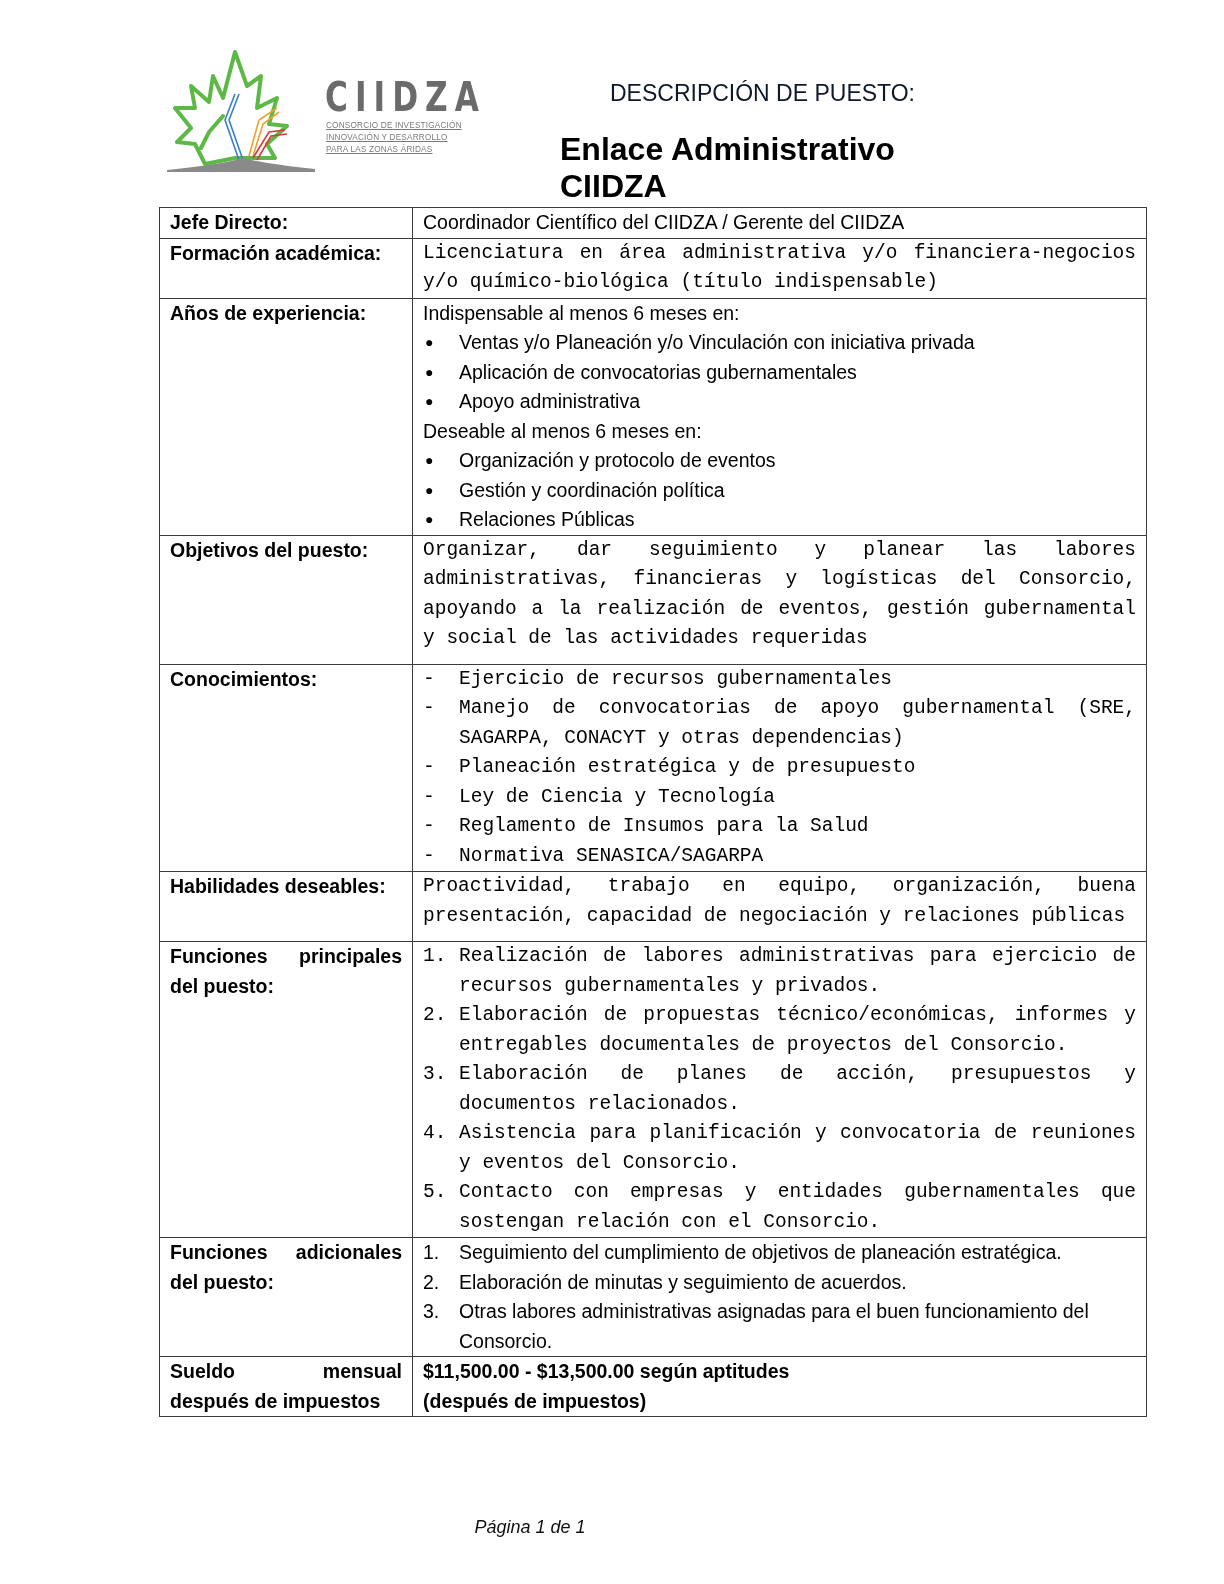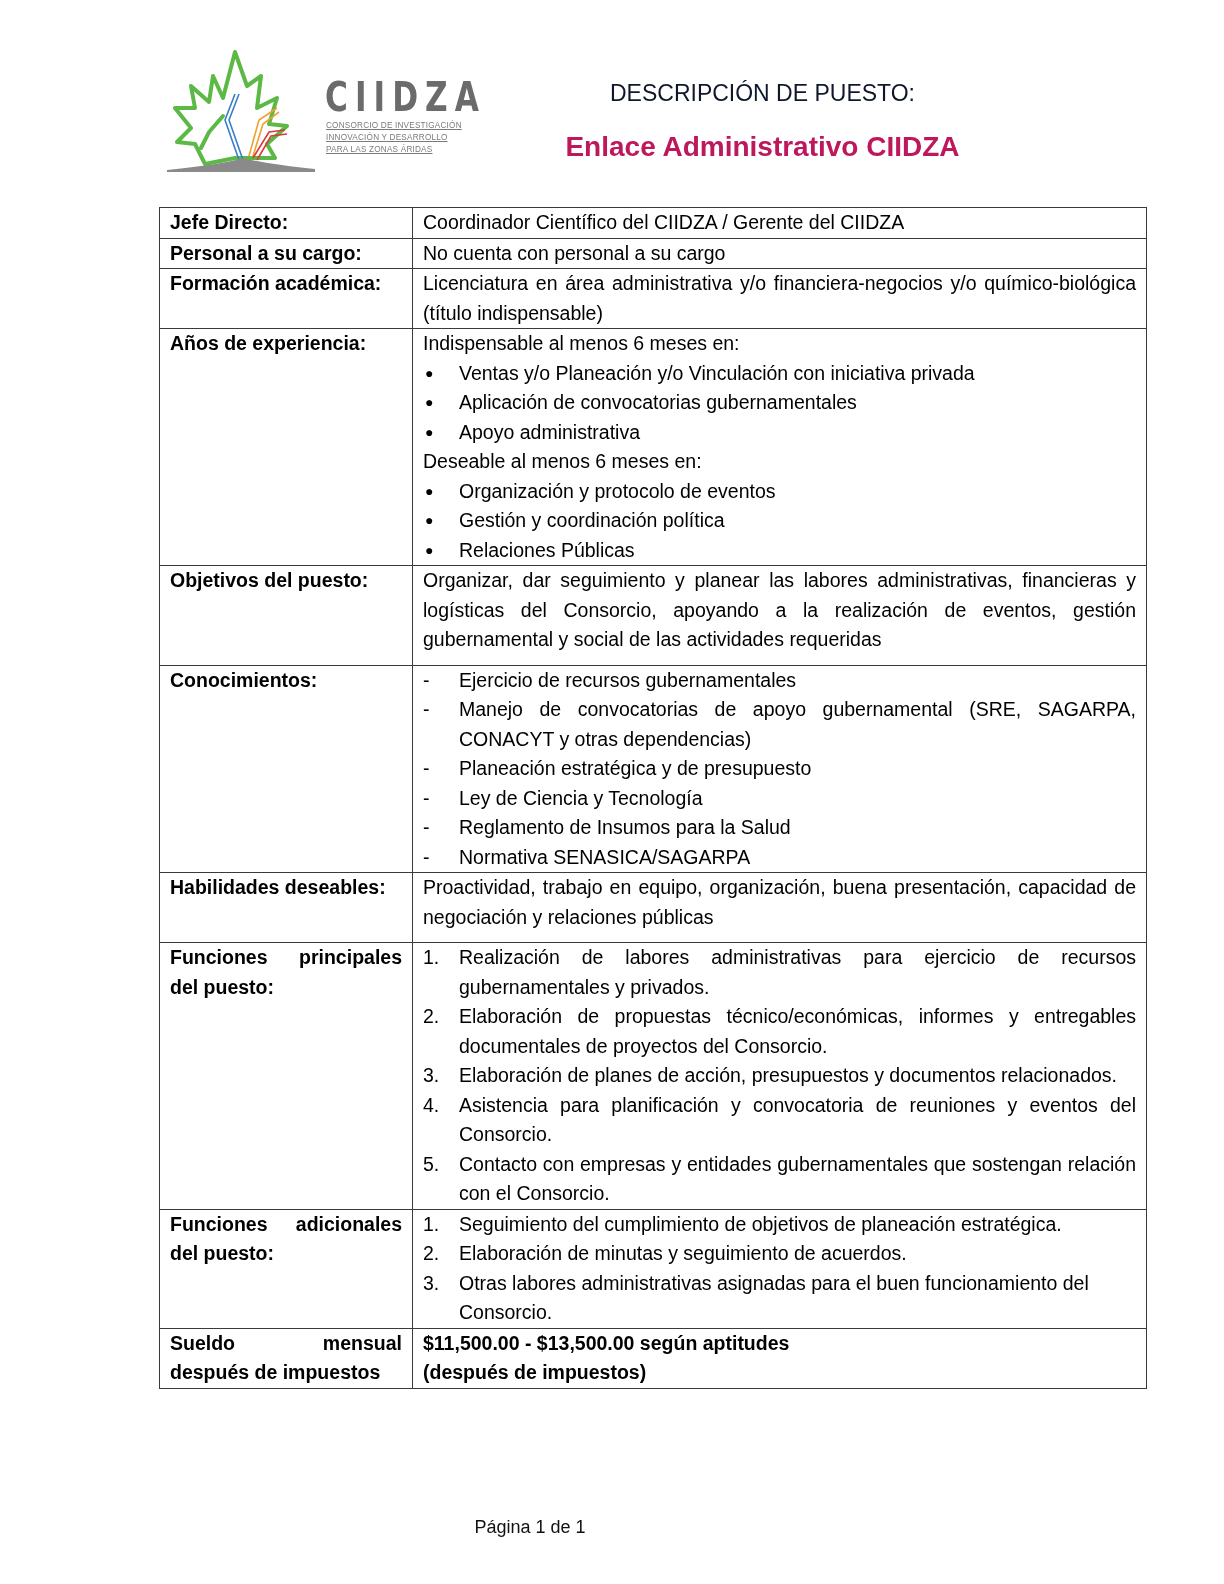--- a/index.html
+++ b/index.html
@@ -20,48 +20,48 @@
     position: absolute; left: 161px; top: 74px;
     font-size: 8.2px; line-height: 12px; color: #7a7a7a; letter-spacing: 0.2px; text-decoration: underline;
   }
   .logo-sub div { white-space: nowrap; }
 
   .header-title {
     position: absolute; left: 560px; width: 405px; text-align: center;
     top: 80px; font-size: 23px; color: #0f172a;
   }
   .header-subtitle {
-    position: absolute; left: 560px; width: 405px; text-align: center;
-    top: 131px; font-size: 28px; font-weight: bold; color: #be185d;
+    position: absolute; left: 560px; width: 405px; text-align: left;
+    top: 131px; font-size: 32px; font-weight: bold; color: #000000;
   }
 
   table.jd {
     position: absolute; left: 112px; top: 207px; width: 988px;
     border-collapse: collapse; table-layout: fixed;
     font-size: 19.5px; line-height: 29.5px; margin-left: 47px;
   }
   table.jd td {
     border: 1.5px solid #3a3a3a; vertical-align: top;
     padding: 0 10px; 
   }
   table.jd td.lbl { width: 232px; font-weight: bold; }
   table.jd td.lbl.justify { text-align: justify; text-align-last: auto; }
-  .just { text-align: justify; }
+  .just { text-align: justify; font-family: Liberation Mono, monospace; }
   ul.bul, ul.dash, ol.num { margin: 0; padding: 0; list-style: none; }
   ul.bul li, ul.dash li, ol.num li { position: relative; padding-left: 36px; }
   ul.bul li .mk, ul.dash li .mk, ol.num li .mk {
     position: absolute; left: 0; top: 0; width: 36px;
   }
   ul.bul li .mk { font-size: 14px; left: 2px; }
   .pad-bottom { padding-bottom: 10px !important; }
   .bold { font-weight: bold; }
 
   .footer {
     position: absolute; left: 0; width: 1060px; top: 1517px;
-    text-align: center; font-size: 18px; color: #111;
+    text-align: center; font-size: 18px; color: #111; font-style: italic;
   }
 </style>
 </head>
 <body>
 
 <div class="logo">
   <svg width="160" height="128" viewBox="0 0 160 128">
     <path d="M40 118 L30 98 L12 96 L26 82 L10 62 L30 62 L26 40 L44 56 L48 30 L58 52 L70 6 L82 40 L96 30 L92 62 L112 52 L104 78 L122 80 L102 98 L110 112 L70 112 Z" fill="none" stroke="#5cb946" stroke-width="4" stroke-linejoin="round"></path>
     <path d="M58 70 L44 86 L36 102" fill="none" stroke="#5cb946" stroke-width="4" stroke-linecap="round"></path>
     <path d="M70 48 L60 74 L74 114" fill="none" stroke="#3a7fc4" stroke-width="1.6"></path>
@@ -81,24 +81,20 @@
 </div>
 
 <div class="header-title">DESCRIPCIÓN DE PUESTO:</div>
 <div class="header-subtitle">Enlace Administrativo CIIDZA</div>
 
 <table class="jd">
   <tbody>
       <tr>
     <td class="lbl">Jefe Directo:</td>
     <td>Coordinador Científico del CIIDZA / Gerente del CIIDZA</td>
-  </tr>
-  <tr>
-    <td class="lbl">Personal a su cargo:</td>
-    <td>No cuenta con personal a su cargo</td>
   </tr>
   <tr>
     <td class="lbl">Formación académica:</td>
     <td class="just">Licenciatura en área administrativa y/o financiera-negocios y/o químico-biológica (título indispensable)</td>
   </tr>
   <tr>
     <td class="lbl">Años de experiencia:</td>
     <td>
       <div>Indispensable al menos 6 meses en:</div>
       <ul class="bul">

